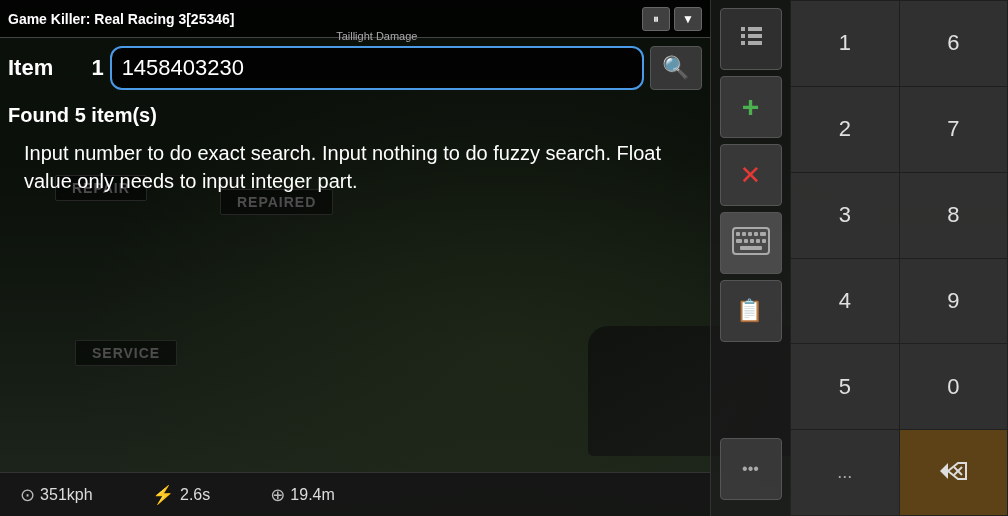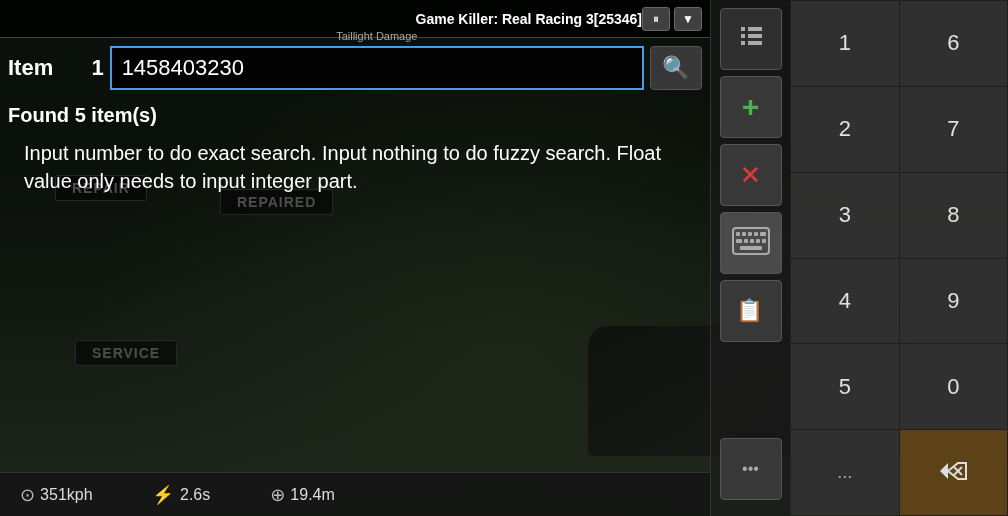--- a/index.html
+++ b/index.html
@@ -50,21 +50,21 @@
       width: 710px;
       height: 100%;
       background: rgba(0,0,0,0.55);
       z-index: 2;
     }
 
     
     .title-bar {
       display: flex;
       align-items: center;
-      justify-content: flex-end;
+      justify-content: space-between;
       background: rgba(0,0,0,0.75);
       height: 38px;
       padding: 0 8px;
       border-bottom: 1px solid #444;
     }
 
     .title-text {
       color: #fff;
       font-size: 14px;
       font-weight: bold;
@@ -127,21 +127,21 @@
       color: #aaa;
       font-size: 11px;
       z-index: 10;
     }
 
     .search-input {
       width: 100%;
       height: 44px;
       background: rgba(0,0,0,0.85);
       border: 2px solid #4a9ae8;
-      border-radius: 0;
+      border-radius: 12px;
       color: #fff;
       font-size: 22px;
       padding: 0 10px;
       outline: none;
     }
 
     .search-btn {
       width: 52px;
       height: 44px;
       background: rgba(60,60,60,0.9);

